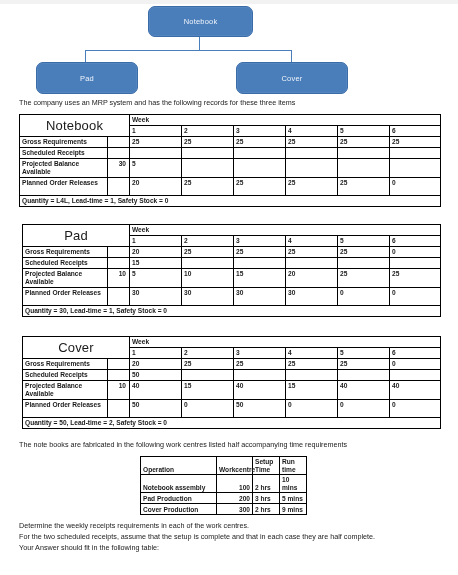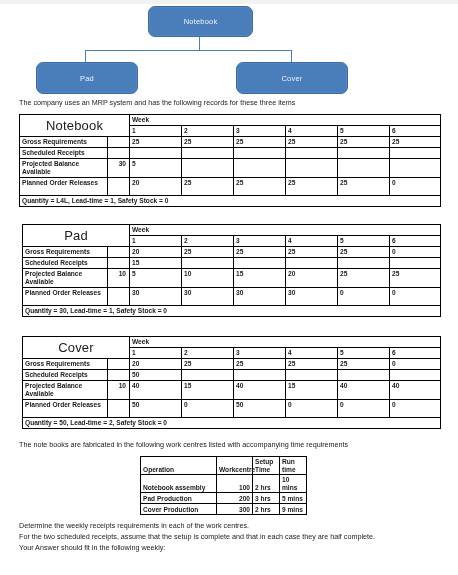--- a/index.html
+++ b/index.html
@@ -326,21 +326,21 @@
       <td class="num tall">0</td>
       <td class="num tall">0</td>
       <td class="num tall">0</td>
     </tr>
     <tr>
       <td class="foot" colspan="8">Quantity = 50, Lead-time = 2, Safety Stock = 0</td>
     </tr>
   </tbody>
 </table>
 
-<div class="para" style="left:19px;top:440px;">The note books are fabricated in the following work centres listed with accompanying time requirements</div>
+<div class="para" style="left:19px;top:440px;">The note books are fabricated in the following work centres listed half accompanying time requirements</div>
 
 <table id="ops" style="width:166px;">
   <colgroup>
       <col style="width:76px">
       <col style="width:36px">
       <col style="width:27px">
       <col style="width:27px">
     </colgroup>
   <tbody>
     <tr>
@@ -365,13 +365,13 @@
       <td>Cover Production</td>
       <td class="r">300</td>
       <td>2 hrs</td>
       <td>9 mins</td>
     </tr>
   </tbody>
 </table>
 
 <div class="para" style="left:19px;top:521px;">Determine the weekly receipts requirements in each of the work centres.</div>
 <div class="para" style="left:19px;top:532px;">For the two scheduled receipts, assume that the setup is complete and that in each case they are half complete.</div>
-<div class="para" style="left:19px;top:543px;">Your Answer should fit in the following weekly:</div>
+<div class="para" style="left:19px;top:543px;">Your Answer should fit in the following table:</div>
 
 </body></html>

